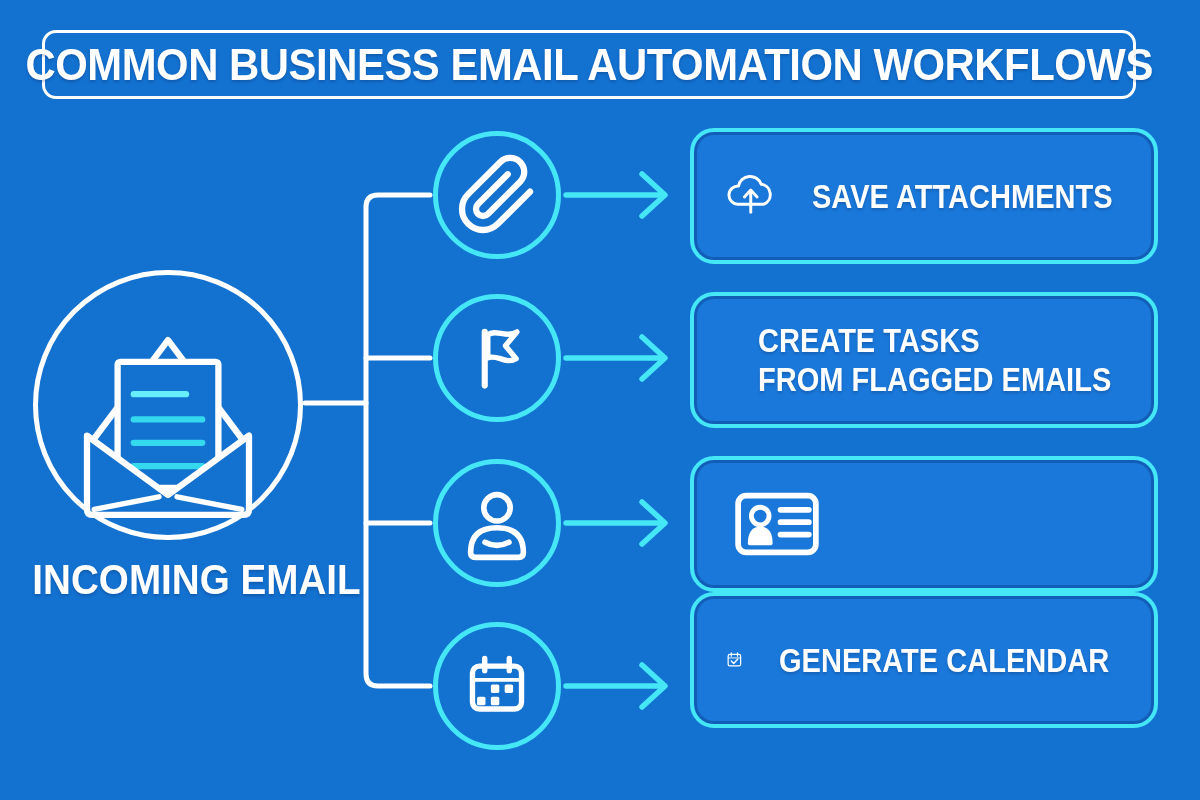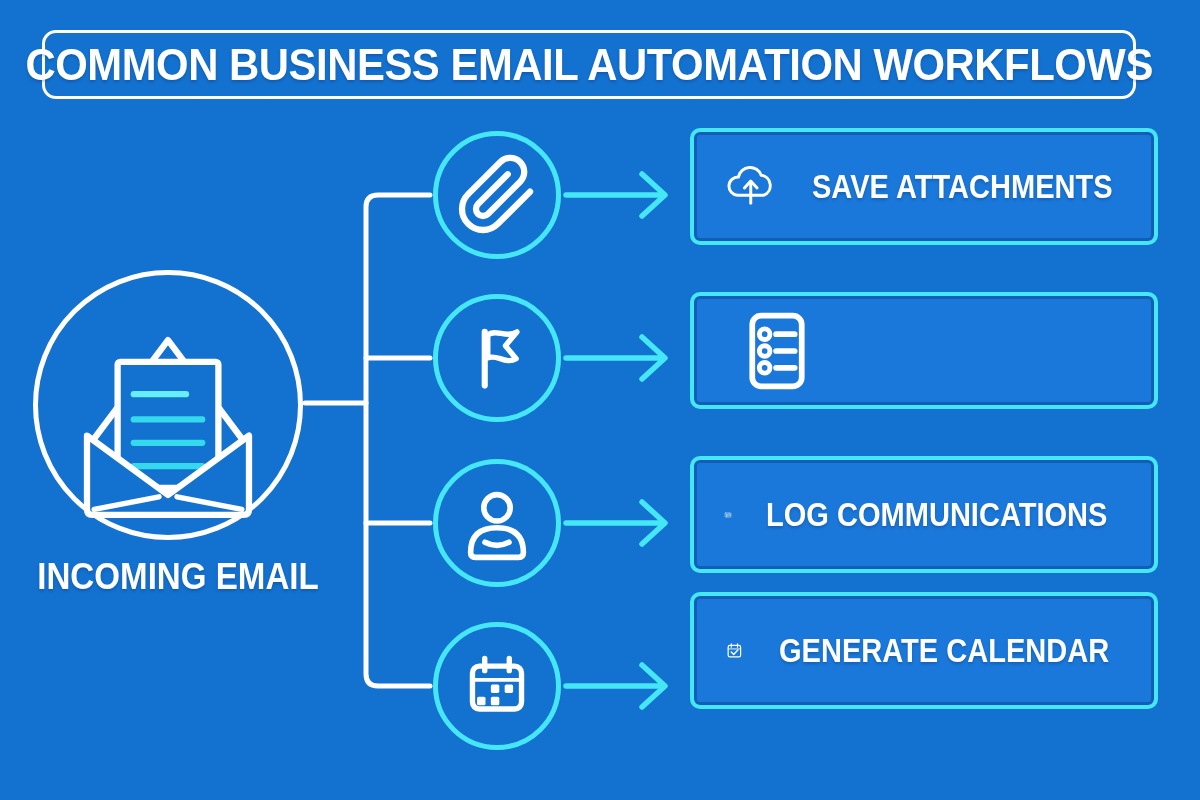--- a/index.html
+++ b/index.html
@@ -30,37 +30,37 @@
   }
 
   
   .email-node{
     position:absolute;left:33px;top:270px;width:270px;height:270px;border-radius:50%;
     border:5px solid var(--line-white,#fff);box-sizing:border-box;
     display:flex;align-items:center;justify-content:center;
   }
   .email-label{
     position:absolute;left:18px;top:556px;width:320px;text-align:center;
-    color:var(--line-white,#fff);font-weight:700;font-size:36px;
+    color:var(--line-white,#fff);font-weight:700;font-size:42px;
     text-shadow:0 2px 3px rgba(0,30,80,.25);
   }
   .email-label .txt{display:inline-block;transform:scaleX(.92);white-space:nowrap;}
 
   
   .trigger{
     position:absolute;left:433px;width:128px;height:128px;border-radius:50%;
     border:5px solid var(--accent-cyan,#45e7f6);box-sizing:border-box;
     display:flex;align-items:center;justify-content:center;
   }
   .trigger.r1{top:131px}.trigger.r2{top:294px}.trigger.r3{top:459px}.trigger.r4{top:622px}
 
   
   .card{
-    position:absolute;left:690px;width:468px;height:117px;
-    border:4px solid var(--accent-cyan,#45e7f6);border-radius:10px;
+    position:absolute;left:690px;width:468px;height:136px;
+    border:4px solid var(--accent-cyan,#45e7f6);border-radius:24px;
     background:var(--card-fill,#1a78da);box-sizing:border-box;
     box-shadow:inset 0 0 0 3px var(--card-inner-edge,rgba(9,62,140,.45));
     display:flex;align-items:center;padding-left:30px;gap:34px;
   }
   .card.r1{top:128px}.card.r2{top:292px}.card.r3{top:456px}.card.r4{top:592px}
   .card .label{display:flex;flex-direction:column;justify-content:center;}
   .card .line{
     color:var(--line-white,#fff);font-weight:700;font-size:33px;line-height:39px;
     white-space:nowrap;text-shadow:0 2px 3px rgba(0,30,80,.25);
   }
@@ -167,31 +167,34 @@
   </div>
 
   <div class="card r2">
     <svg width="106" height="106" viewBox="0 0 120 120">
       <rect class="sw" stroke-width="6.5" x="32" y="20" width="56" height="80" rx="10"></rect>
       <circle class="sw" stroke-width="5.5" cx="46" cy="41" r="6"></circle>
       <circle class="sw" stroke-width="5.5" cx="46" cy="60" r="6"></circle>
       <circle class="sw" stroke-width="5.5" cx="46" cy="79" r="6"></circle>
       <path class="sw" stroke-width="6.5" d="M59,41 H80 M59,60 H80 M59,79 H80"></path>
     </svg>
+    <div class="label">
+      <div class="line"><span class="txt">CREATE TASKS</span></div>
+      <div class="line"><span class="txt">FROM FLAGGED EMAILS</span></div>
+    </div>
   </div>
 
   <div class="card r3">
     <svg width="106" height="106" viewBox="0 0 120 120">
       <rect class="sw" stroke-width="6.5" x="16" y="28" width="88" height="64" rx="9"></rect>
       <circle class="sw" stroke-width="5.5" cx="41" cy="51" r="10"></circle>
       <path class="fillw" d="M27,82 Q27,63 41,63 Q55,63 55,82 Q55,84 53,84 H29 Q27,84 27,82 Z"></path>
       <path class="sw" stroke-width="6.5" d="M64,44 H96 M64,58 H96 M64,72 H96"></path>
     </svg>
     <div class="label">
-      <div class="line"><span class="txt">LOG COMMUNICATIONS</span></div>
     </div>
   </div>
 
   <div class="card r4">
     <svg width="106" height="106" viewBox="0 0 120 120">
       <rect class="sw" stroke-width="7" x="24" y="28" width="72" height="66" rx="10"></rect>
       <path class="sw" stroke-width="7" d="M42,18 V38 M78,18 V38"></path>
       <path class="sw" stroke-width="5" d="M24,48 H96"></path>
       <path class="sw" stroke-width="8" d="M42,66 L56,80 L80,54"></path>
     </svg>

